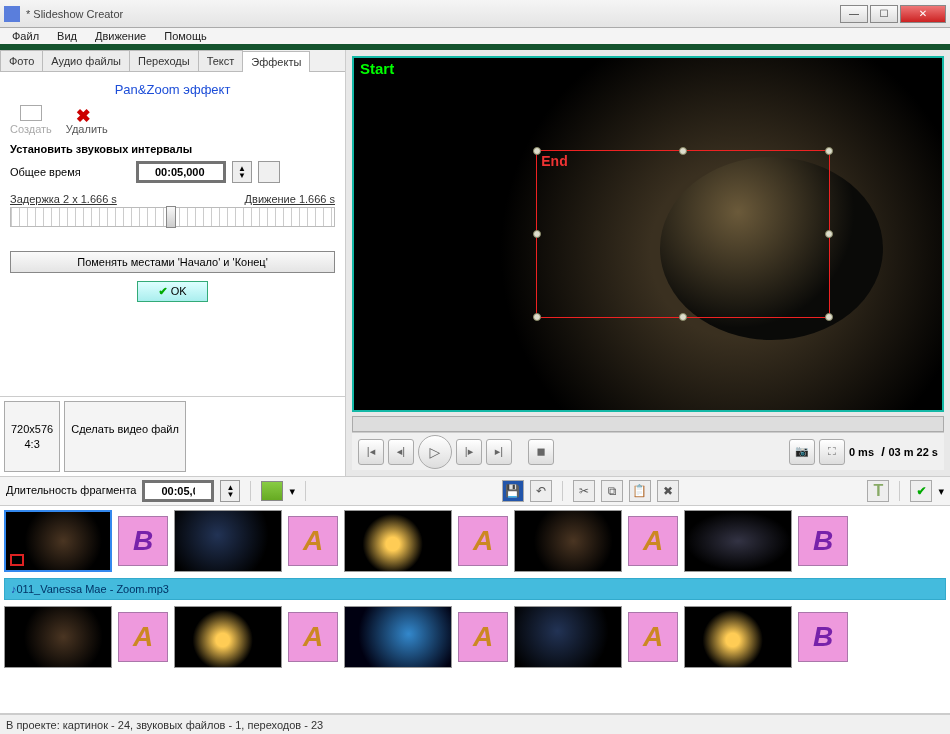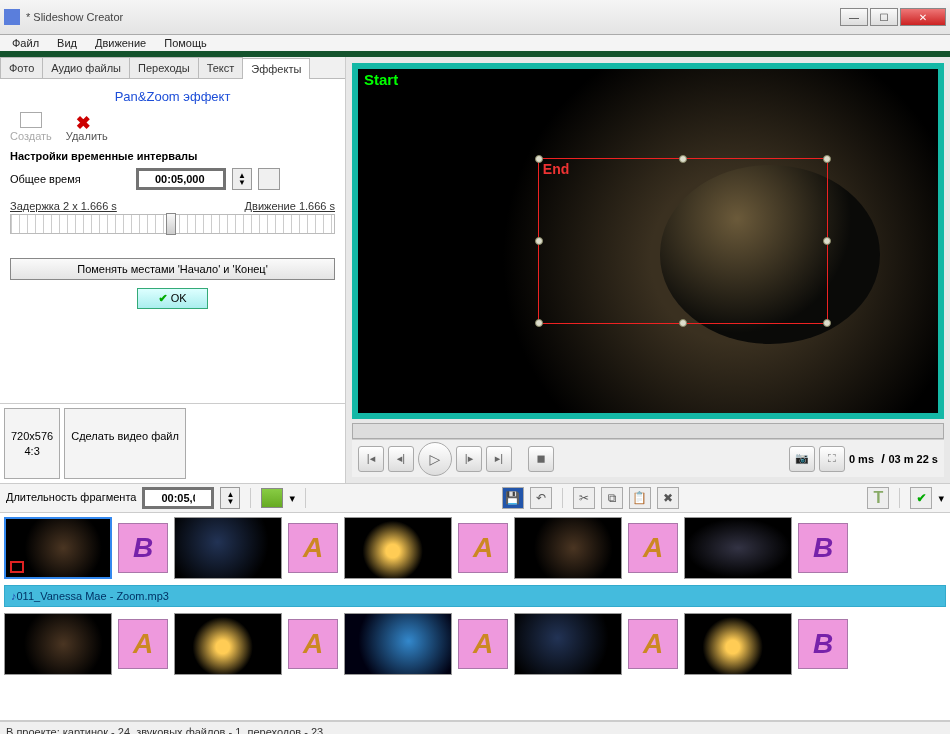--- a/index.html
+++ b/index.html
@@ -1,18 +1,18 @@
 <!DOCTYPE html>
 <html><head>
 <meta charset="utf-8">
 <style>
 * { box-sizing: border-box; margin: 0; padding: 0; font-family: Tahoma, sans-serif; font-size: 11px; }
 body { background: #fff; width: 950px; height: 734px; overflow: hidden; }
 
-.titlebar { height: 35px; background: linear-gradient(#f5f5f5, #e4e4e4); border-bottom: 1px solid #aaa; display: flex; align-items: center; padding: 0 4px; }
+.titlebar { height: 28px; background: linear-gradient(#f5f5f5, #e4e4e4); border-bottom: 1px solid #aaa; display: flex; align-items: center; padding: 0 4px; }
 .titlebar .app-icon { width: 16px; height: 16px; background: #5a7edc; margin-right: 6px; }
 .titlebar .title { flex: 1; color: #444; }
 .titlebar .win-btns { display: flex; gap: 2px; }
 .titlebar .win-btn { width: 28px; height: 18px; border: 1px solid #888; background: linear-gradient(#fafafa,#ddd); display:flex;align-items:center;justify-content:center;font-size:10px;color:#333; }
 .titlebar .win-close { background: linear-gradient(#e77,#c22); color:#fff; width: 46px; }
 
 .menubar { height: 22px; background: #f4f4f4; display: flex; align-items: center; padding: 1px 4px; gap: 2px; border-bottom:6px solid #14532d;}
 .menubar .menu-item { padding: 2px 8px; color: #222; }
 
 .main-area { display: flex; height: 426px; }
@@ -43,21 +43,21 @@
 .slider-thumb { position:absolute; top:-2px; left:48%; width:10px; height:22px; background:linear-gradient(#f8f8f8,#ccc); border:1px solid #888; }
 
 .wide-btn { width:100%; padding:4px; border:1px solid #888; background:linear-gradient(#fafafa,#e4e4e4); margin:14px 0 8px; }
 .ok-btn { display:block; margin:0 auto; padding:3px 20px; border:1px solid #3a7; background:linear-gradient(#dff,#aee); }
 .ok-btn::before { content:"✔ "; color:#0a0; font-weight:bold; }
 
 .left-bottom { display:flex; gap:4px; padding:4px; border-top:1px solid #ccc; margin-top:auto; }
 .info-box { padding:20px 6px; border:1px solid #aaa; background:#f4f4f4; text-align:center; line-height:1.3; }
 
 .preview-panel { flex:1; background:#e8e8e8; display:flex; flex-direction:column; padding:6px; }
-.preview-canvas { flex:1; background:#000; border:6px solid #14b8a6; position:relative; overflow:hidden; }
+.preview-canvas { flex:1; background:#000; border:2px solid #14b8a6; position:relative; overflow:hidden; }
 .start-lbl { position:absolute; top:2px; left:6px; color:#0f0; font-size:15px; font-weight:bold; }
 .end-box { position:absolute; border:1px solid #e22; }
 .end-lbl { position:absolute; top:2px; left:4px; color:#e33; font-size:14px; font-weight:bold; }
 .handle { position:absolute; width:8px; height:8px; background:#ddc; border:1px solid #886; border-radius:50%; }
 .space-scene { position:absolute; inset:0; background:
   radial-gradient(circle at 65% 55%, #3a3020 0 20%, #000 55%),
   radial-gradient(circle at 45% 35%, rgba(230,140,60,.5) 0 10%, transparent 30%),
   #000; }
 .planet-big { position:absolute; right:10%; top:28%; width:38%; height:52%; border-radius:50%; background:radial-gradient(circle at 35% 30%,#6b5a3a,#0a0a08 60%); }
 
@@ -128,21 +128,21 @@
         <div class="small-btn disabled">
           <div class="ico"></div>
           <span>Создать</span>
         </div>
         <div class="small-btn">
           <div class="ico del"><span class="del-x">✖</span></div>
           <span>Удалить</span>
         </div>
       </div>
 
-      <div class="section-title">Настройки временные интервалы</div>
+      <div class="section-title">Установить звуковых интервалы</div>
       <div class="field-row">
         <div class="field-label">Общее время</div>
         <input class="time-input" value="00:05,000" style="">
         <div class="spin">▲<br>▼</div>
         <div class="square-btn"></div>
       </div>
 
       <div class="slider-row">
         <div class="slider-labels">
           <span>Задержка 2 x 1.666 s</span>

